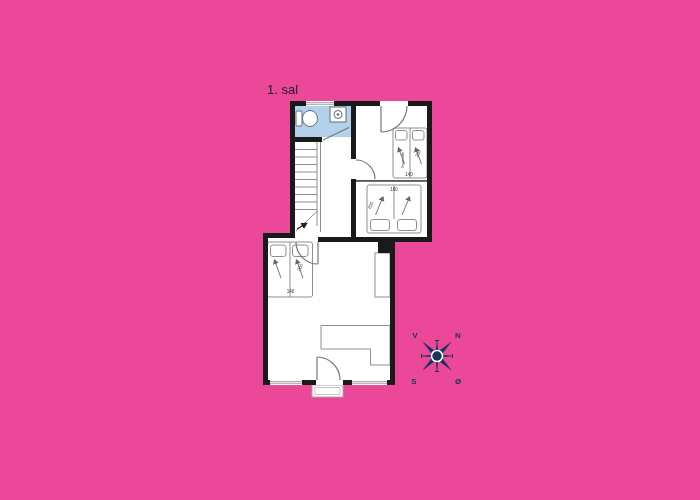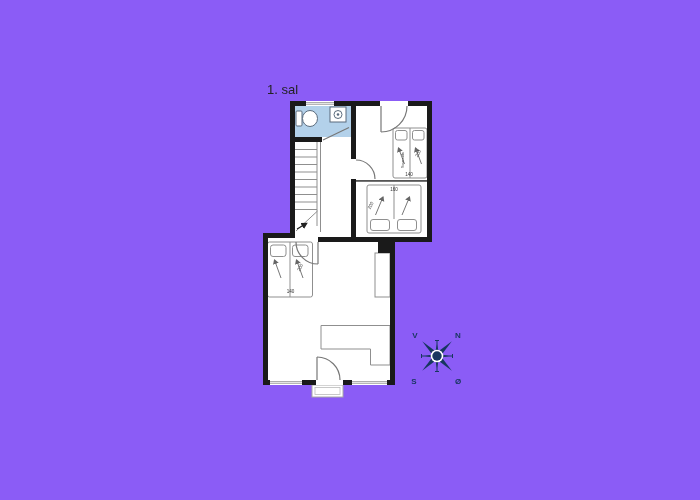--- a/index.html
+++ b/index.html
@@ -1,16 +1,16 @@
 <!DOCTYPE html>
 <html><head>
 <meta charset="utf-8">
 <style>
   html,body{margin:0;padding:0;background:#ffffff;}
-  .stage{position:relative;width:700px;height:500px;background:#8b5cf6;overflow:hidden;
+  .stage{position:relative;width:700px;height:500px;background:#ec4899;overflow:hidden;
          font-family:"Liberation Sans",sans-serif;}
   svg{position:absolute;left:0;top:0;}
   .furn{fill:#ffffff;stroke:#8f8f8f;stroke-width:1;}
   .thin{stroke:#8f8f8f;stroke-width:1;fill:none;}
   .fix{fill:#ffffff;stroke:#5a6b7d;stroke-width:1;}
   .door{stroke:#777777;stroke-width:1.2;fill:none;}
   .winline{stroke:#9a9a9a;stroke-width:0.9;}
   .lbl{font:4.6px "Liberation Sans",sans-serif;fill:#333;}
   .lblv{font:3.8px "Liberation Sans",sans-serif;fill:#444;}
   .title{font:13px "Liberation Sans",sans-serif;fill:#222;}

